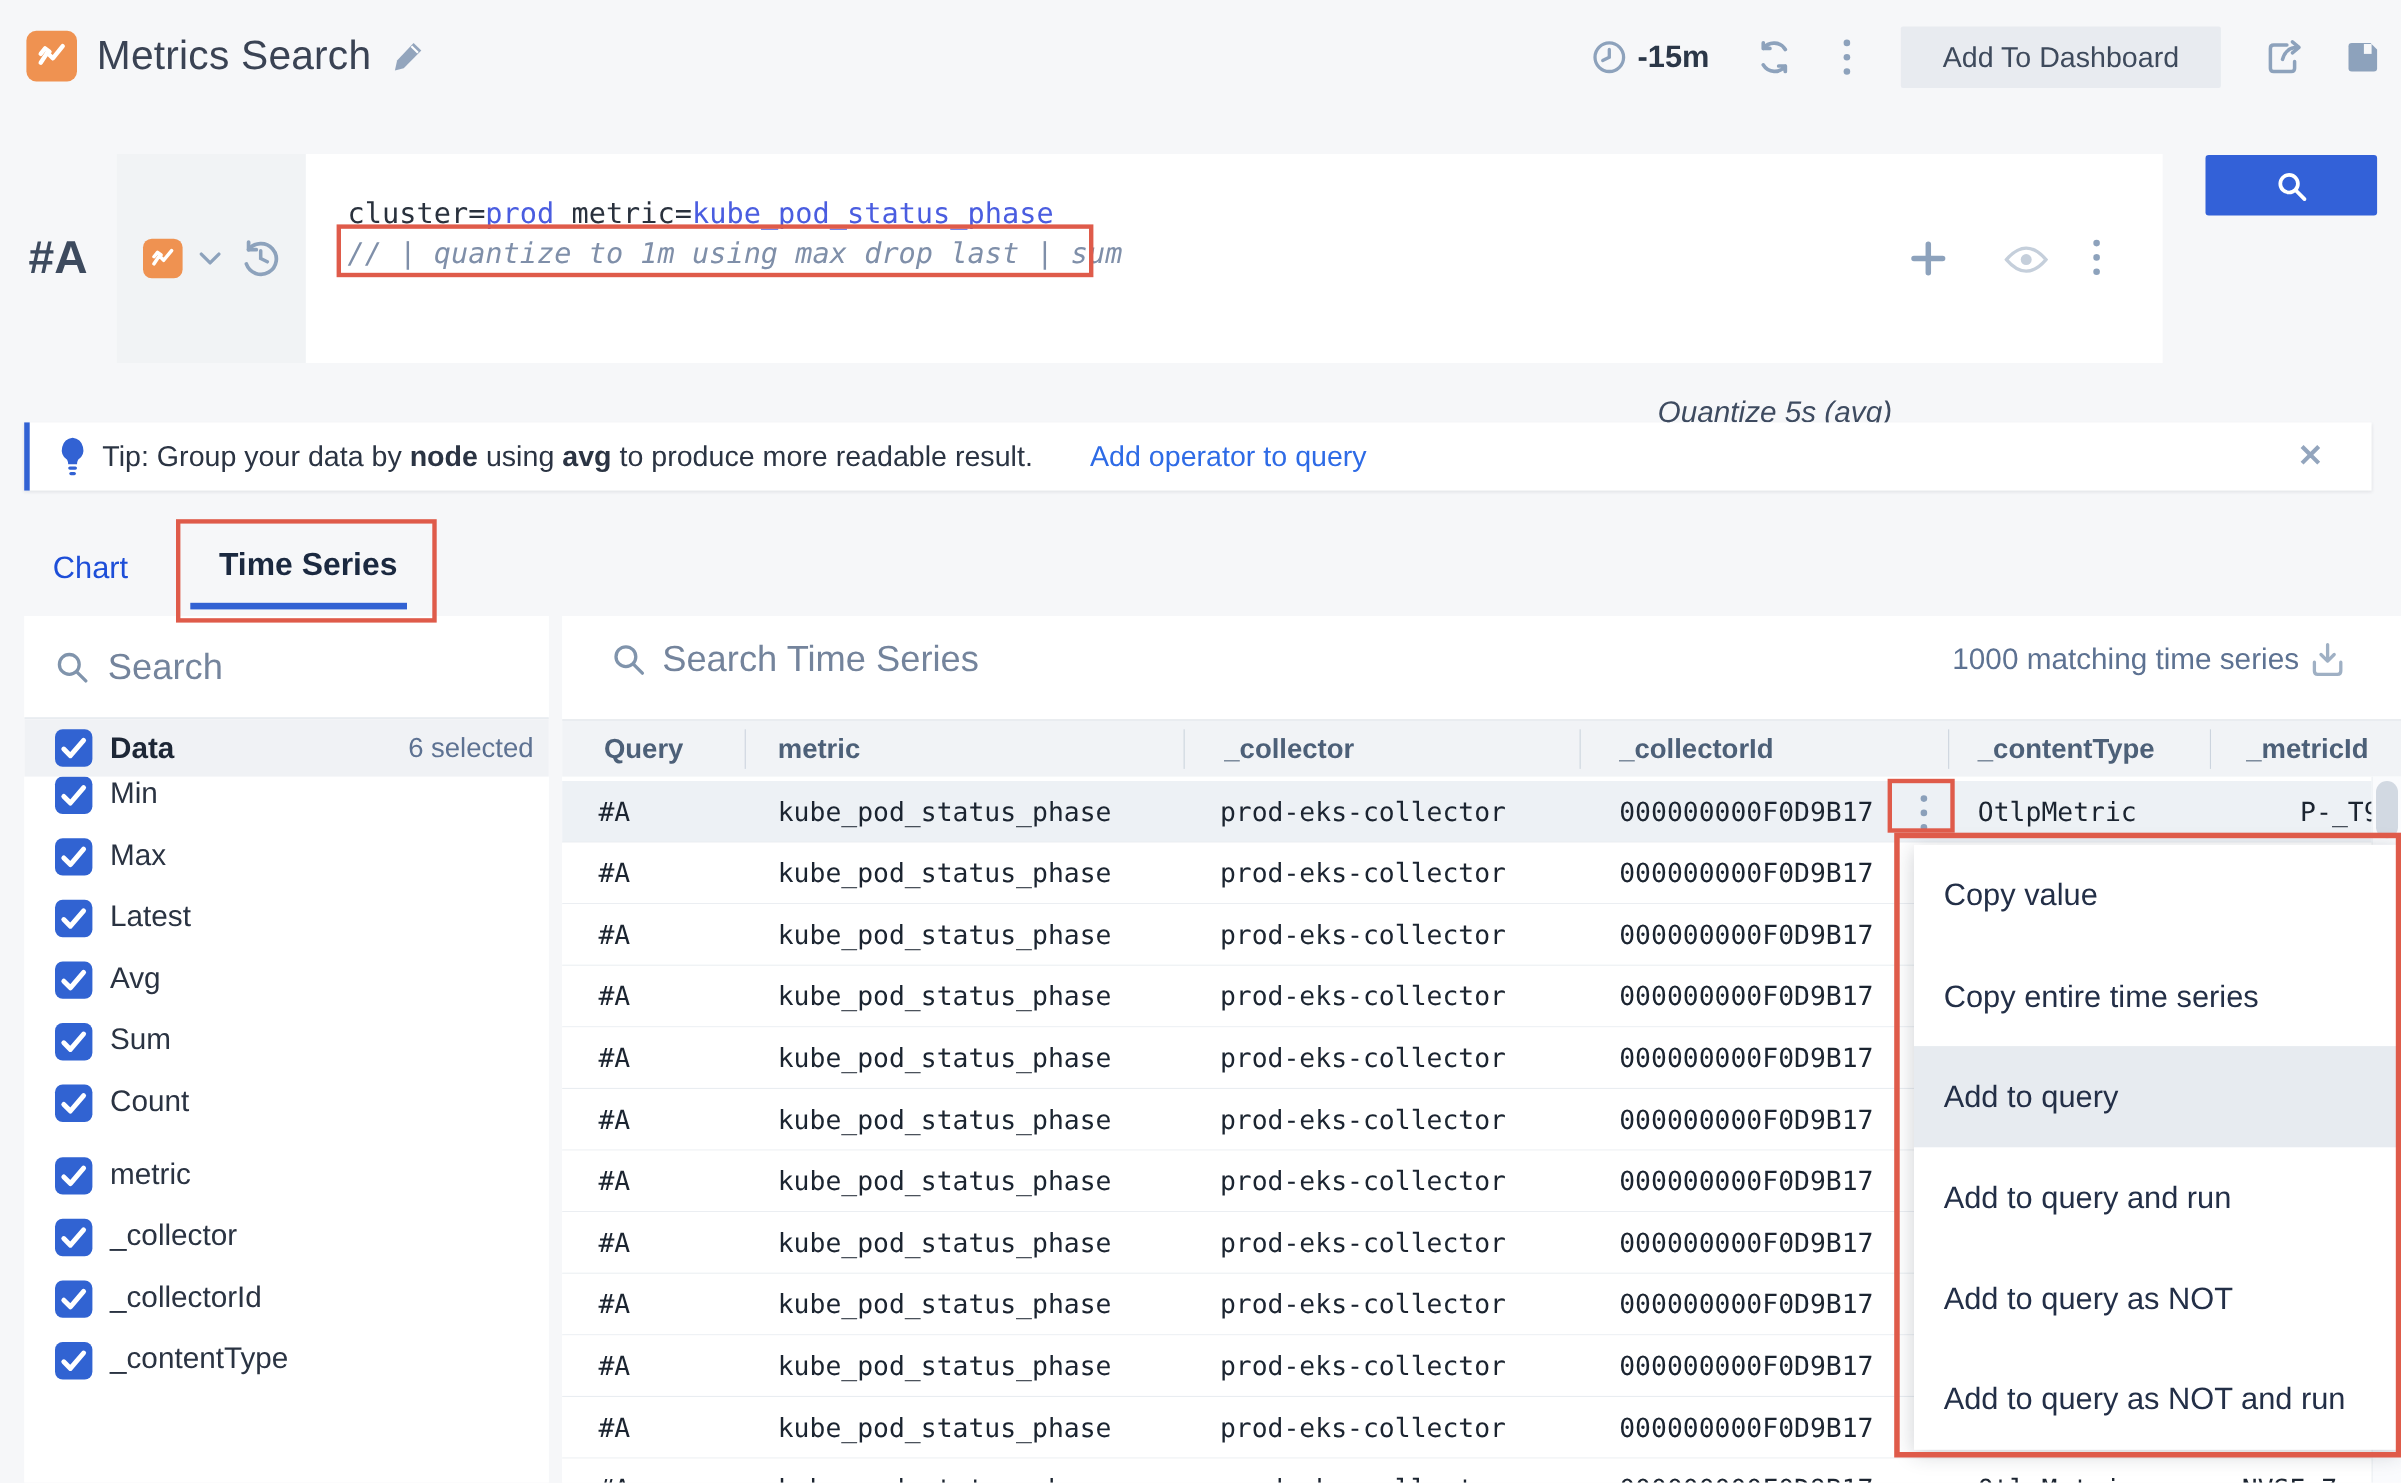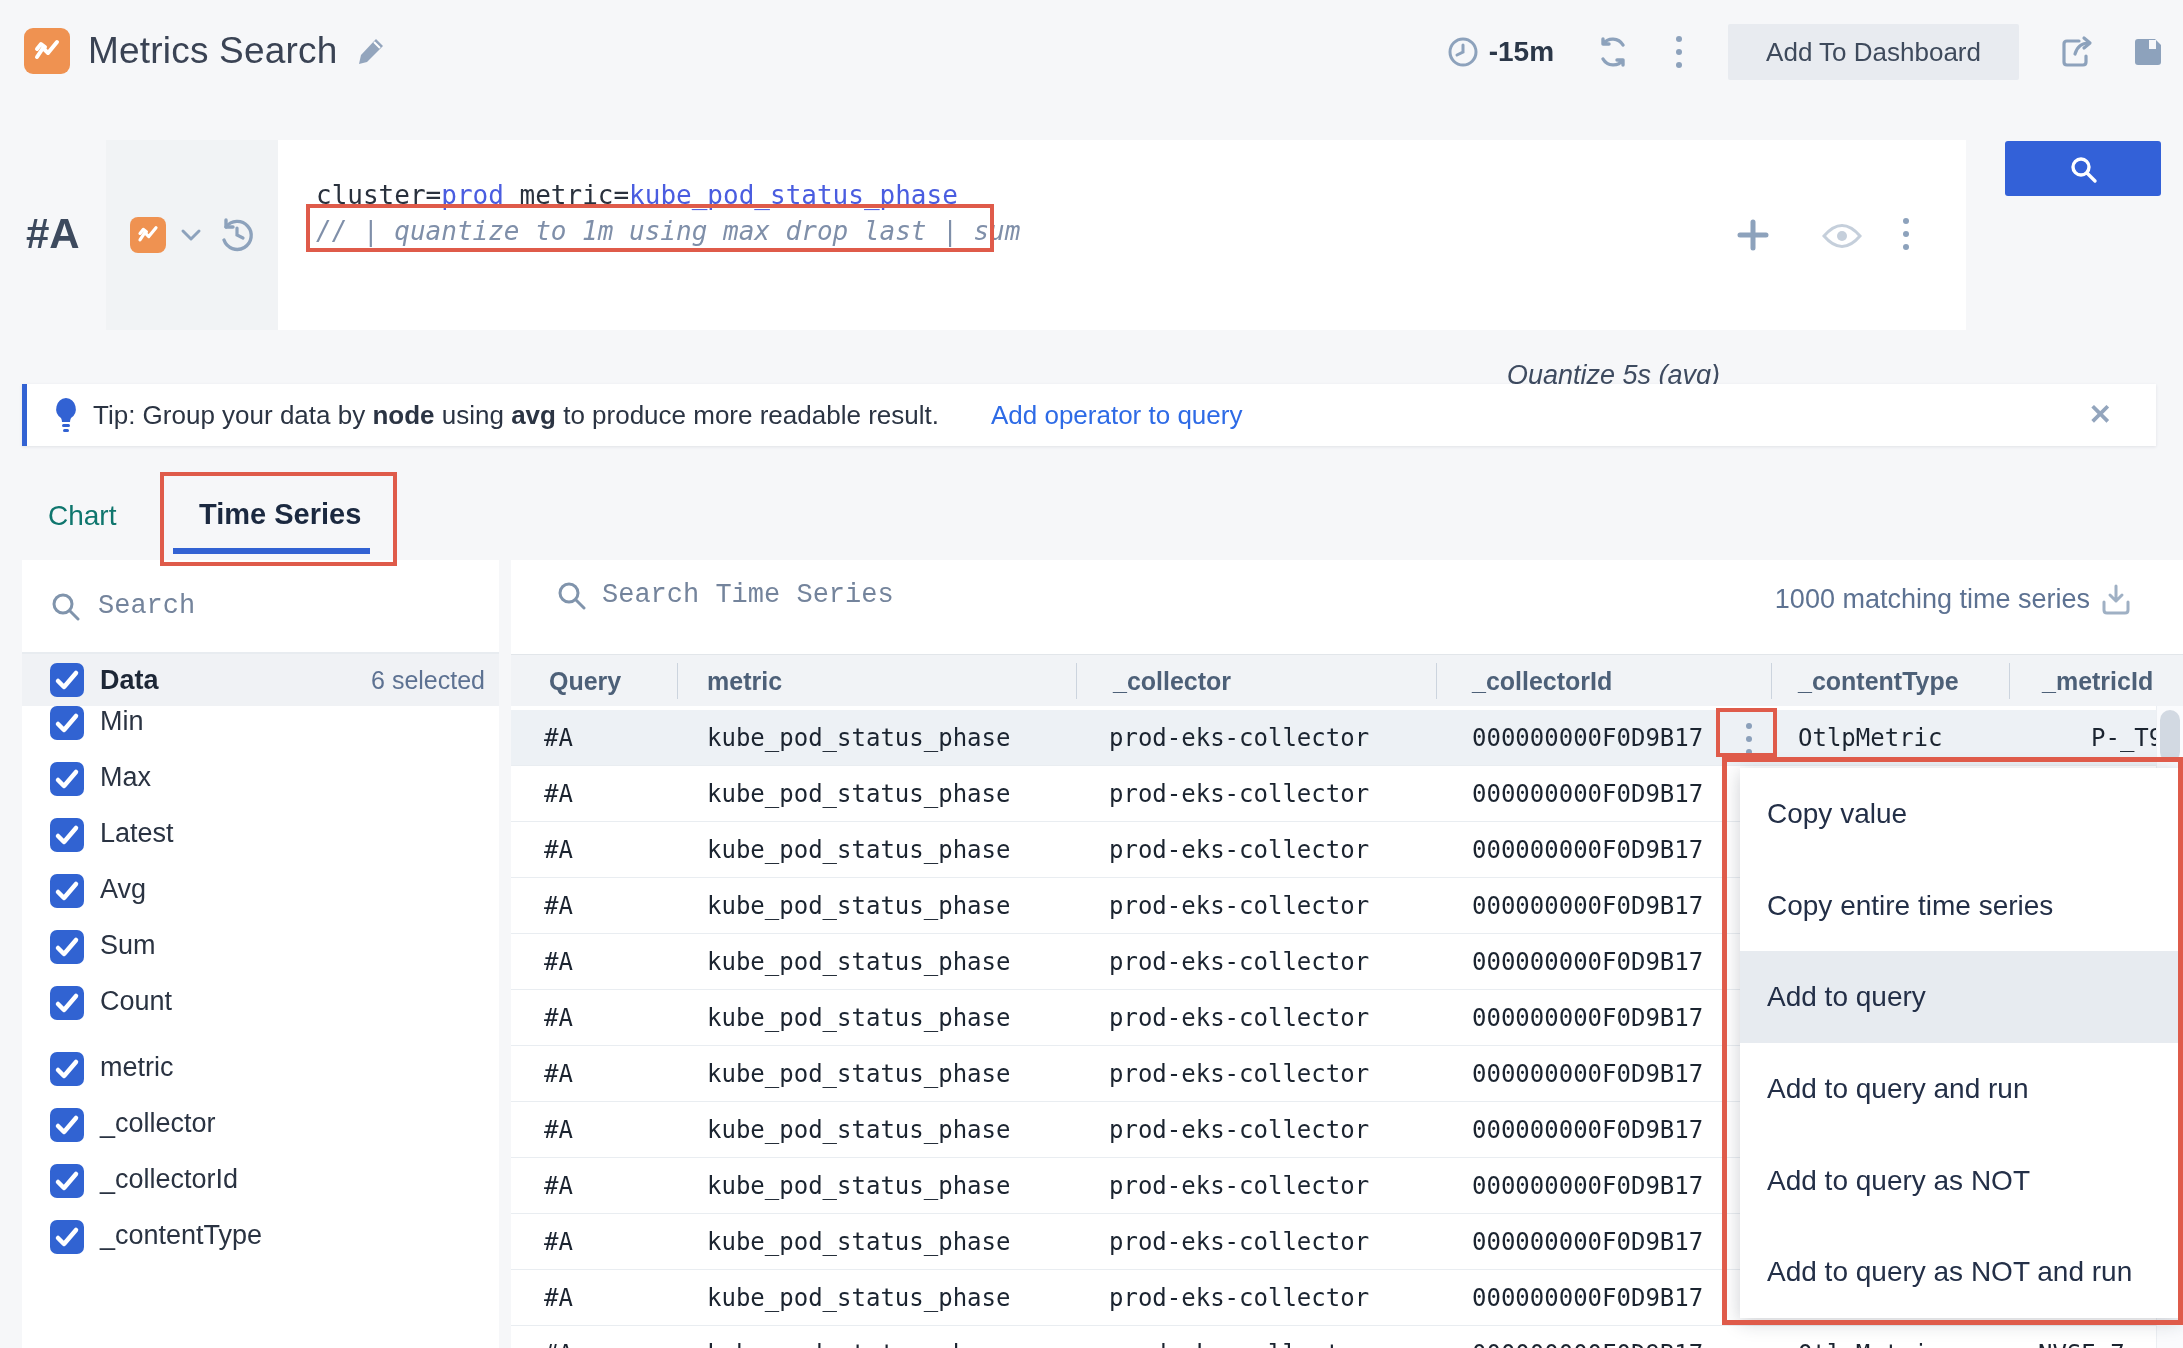--- a/index.html
+++ b/index.html
@@ -31,28 +31,28 @@
   .quantize { position:absolute; left:1390px; top:220px; width:235px; text-align:center; font-style:italic; font-size:27px; color:#3e4b60; }
   .search-btn { position:absolute; left:2005px; top:141px; width:156px; height:55px; background:#3361d8; border:none; border-radius:3px; display:flex; align-items:center; justify-content:center; }
 
   
   .tip-bar { position:absolute; left:22px; top:384px; width:2134px; height:62px; background:#fff; border-left:5px solid #3262d3; box-shadow:0 1px 3px rgba(40,50,70,.10); display:flex; align-items:center; }
   .tip-text { font-size:26px; color:#2b3443; margin-left:14px; }
   .tip-link { font-size:26px; color:#2e6be6; margin-left:52px; font-weight:500; }
   .tip-close { position:absolute; right:44px; top:14px; font-size:28px; color:#93a5bd; font-weight:700; }
 
   
-  .tab-chart { position:absolute; left:48px; top:500px; font-size:28px; color:#0f766e; }
+  .tab-chart { position:absolute; left:48px; top:500px; font-size:28px; color:#1d4ed8; }
   .tab-ts { position:absolute; left:199px; top:498px; font-size:29px; font-weight:700; color:#1b2940; }
   .tab-underline { position:absolute; left:173px; top:548px; width:197px; height:6px; background:#3262d3; }
 
   
   .sidebar { position:absolute; left:22px; top:560px; width:477px; height:788px; background:#fff; overflow:hidden; }
   .sb-search { height:94px; border-bottom:2px solid #e8ecf0; display:flex; align-items:center; }
-  .sb-search input, .tsp-search input { border:none; outline:none; background:transparent; font-size:27px; color:#6d28d9; font-family:Liberation Mono, monospace; width:300px; }
+  .sb-search input, .tsp-search input { border:none; outline:none; background:transparent; font-size:33px; color:#6d28d9; font-family:Liberation Sans, sans-serif; width:300px; }
   .sb-search input::placeholder, .tsp-search input::placeholder { color:#74849c; }
   .group-band { height:52px; background:#f0f2f5; display:flex; align-items:center; position:relative; }
   .group-label { font-size:27px; font-weight:700; color:#1d2736; margin-left:16px; }
   .group-count { position:absolute; right:14px; font-size:25px; color:#5d7292; }
   .facet-row { height:56px; display:flex; }
   .facet-label { font-size:27px; color:#2a3342; margin-left:16px; }
   .chk { width:34px; height:34px; border-radius:7px; background:#3163d2; margin-left:28px; flex:0 0 34px; display:inline-flex; }
   .spacer10 { height:10px; }
 
   .ts-panel { position:absolute; left:511px; top:560px; width:1672px; height:788px; background:#fff; overflow:hidden; }

